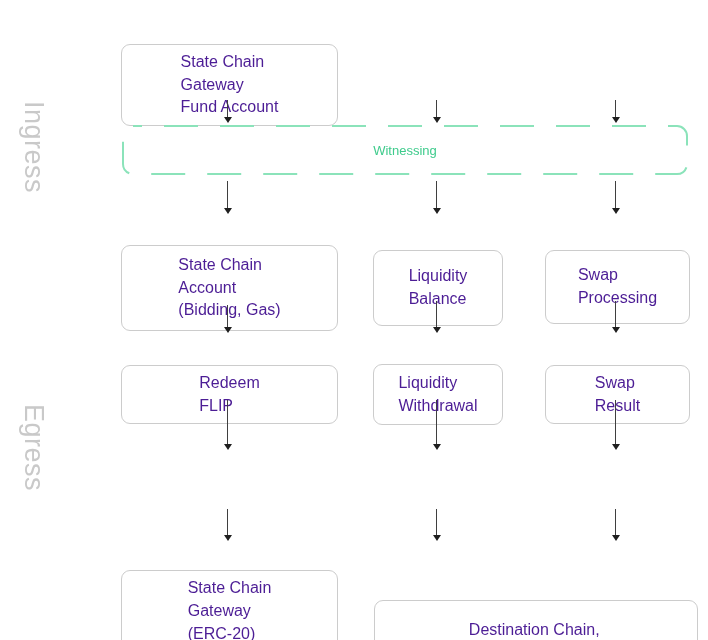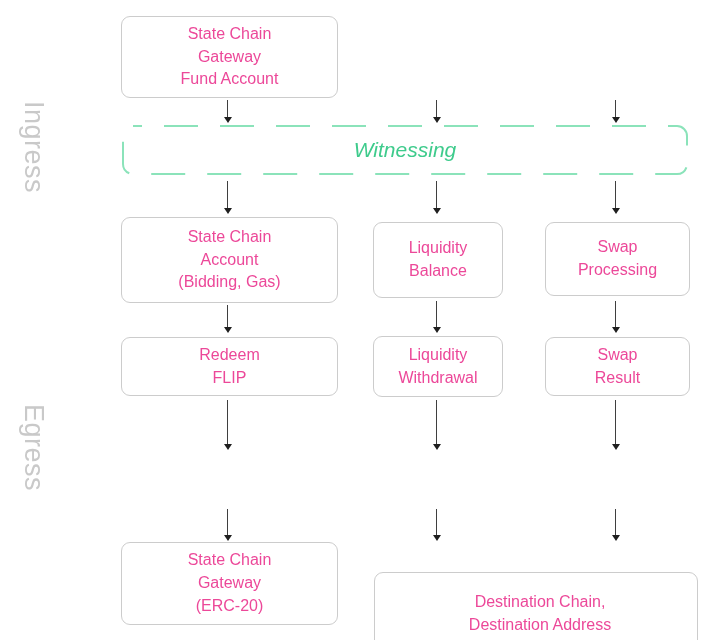--- a/index.html
+++ b/index.html
@@ -19,24 +19,25 @@
     user-select:none;
   }
   #lbl-ingress{left:18px;top:101px;}
   #lbl-egress{left:18px;top:404px;}
   .box{
     position:absolute;
     border:1px solid #cccccc;
     border-radius:9px;
     background:#ffffff;
     display:flex;align-items:center;justify-content:center;
-    text-align:center;
-    color:#ec4899;
+    text-align:left;
+    color:#4c1d95;
     font-size:16px;
     line-height:1.42;
+    margin-top:28px;
   }
   .box span{white-space:pre-line;}
   
   #b1{left:121px;top:16px;width:215px;height:80px;}
   #b2{left:374px;top:16px;width:314px;height:80px;}
   #b3{left:121px;top:217px;width:215px;height:84px;}
   #b4{left:373px;top:222px;width:128px;height:74px;}
   #b5{left:545px;top:222px;width:143px;height:72px;}
   #b6{left:121px;top:337px;width:215px;height:57px;}
   #b7{left:373px;top:336px;width:128px;height:59px;}
@@ -45,24 +46,23 @@
   #b10{left:374px;top:572px;width:314px;height:81px;padding-left:8px;}
   .band{
     position:absolute;
     display:flex;align-items:center;justify-content:center;
   }
   #band-witnessing{left:122px;top:125px;width:566px;height:50px;}
   #band-broadcasting{left:122px;top:451px;width:566px;height:52px;}
   .band svg{position:absolute;left:0;top:0;}
   .band-label{
     position:relative;
-    font-size:21px;
+    font-size:13px;
     background:#ffffff;
     padding:0 10px;
-    font-style:italic;
   }
   .arrow{
     position:absolute;
     width:0;
     border-left:1px solid #3f3f3f;
   }
   .arrow::after{
     content:"";
     position:absolute;
     left:-4px;bottom:-6px;

